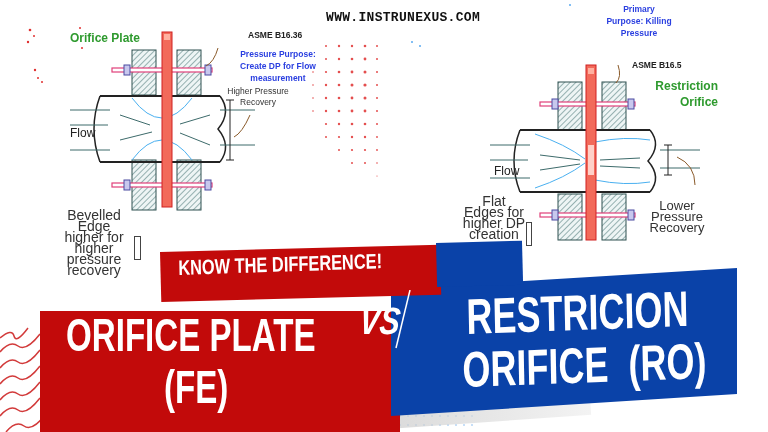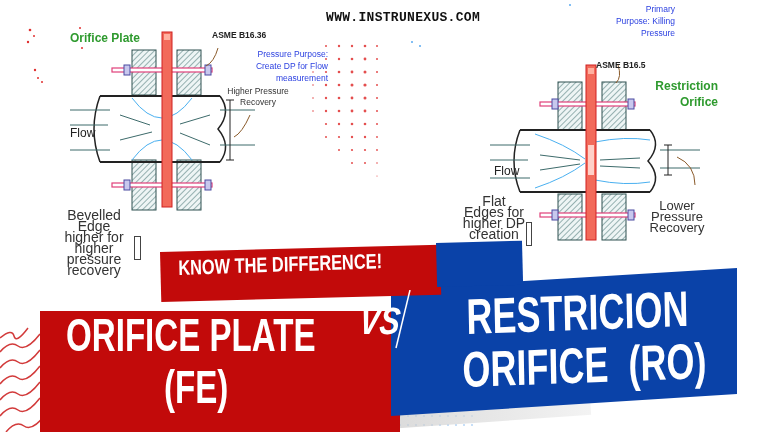--- a/index.html
+++ b/index.html
@@ -1,22 +1,22 @@
 <!DOCTYPE html>
 <html><head>
 <meta charset="utf-8">
 <style>
   html, body { margin:0; padding:0; }
   body { width:768px; height:432px; overflow:hidden; background:#ffffff; position:relative; font-family:"Liberation Sans", sans-serif; }
   .abs { position:absolute; }
   .site-url { left:300px; top:10px; width:180px; text-align:right; font-weight:bold; font-size:13px; color:#111; letter-spacing:0.3px;font-family:Liberation Mono, monospace; }
   .lbl { font-size:14px; color:#333; text-align:center; line-height:11px; font-family:"Liberation Sans", sans-serif; }
-  .blue-note { color:#2a3fe0; font-weight:normal; font-size:8.5px; line-height:12px; text-align:right; }
+  .blue-note { color:#2a3fe0; font-weight:bold; font-size:8.5px; line-height:12px; text-align:center; }
   .green-title { color:#2e9a2e; font-size:12px; font-weight:bold; }
-  .bold-lbl { font-weight:bold; font-size:8.5px; color:#222; }
+  .bold-lbl { font-weight:bold; font-size:8.5px; color:#222;margin-left:36px; }
   .condensed { font-family:"Liberation Sans", sans-serif; font-weight:bold; color:#fff; transform-origin:left top; letter-spacing:0; }
   .banner-red { left:40px; top:311px; width:360px; height:140px; background:#c20a0a; }
   .banner-blue { left:391px; top:268px; width:346px; height:165px; background:#0a42a8; clip-path:polygon(0 21px, 100% 0, 100% 126px, 0 148px); }
   .know-red { left:160px; top:252px; width:280px; height:50px; background:#c20a0a; transform:rotate(-1.5deg); transform-origin:left top; }
   .know-blue { left:436px; top:243px; width:86px; height:44px; background:#0a42a8; transform:rotate(-1.5deg); transform-origin:left top;}
   .shadow-strip { left:200px; top:412px; width:390px; height:30px; background:linear-gradient(90deg,#aaa,#eee); transform:rotate(-4deg); transform-origin:left top; opacity:0.7; }
 </style>
 </head>
 <body>
 

